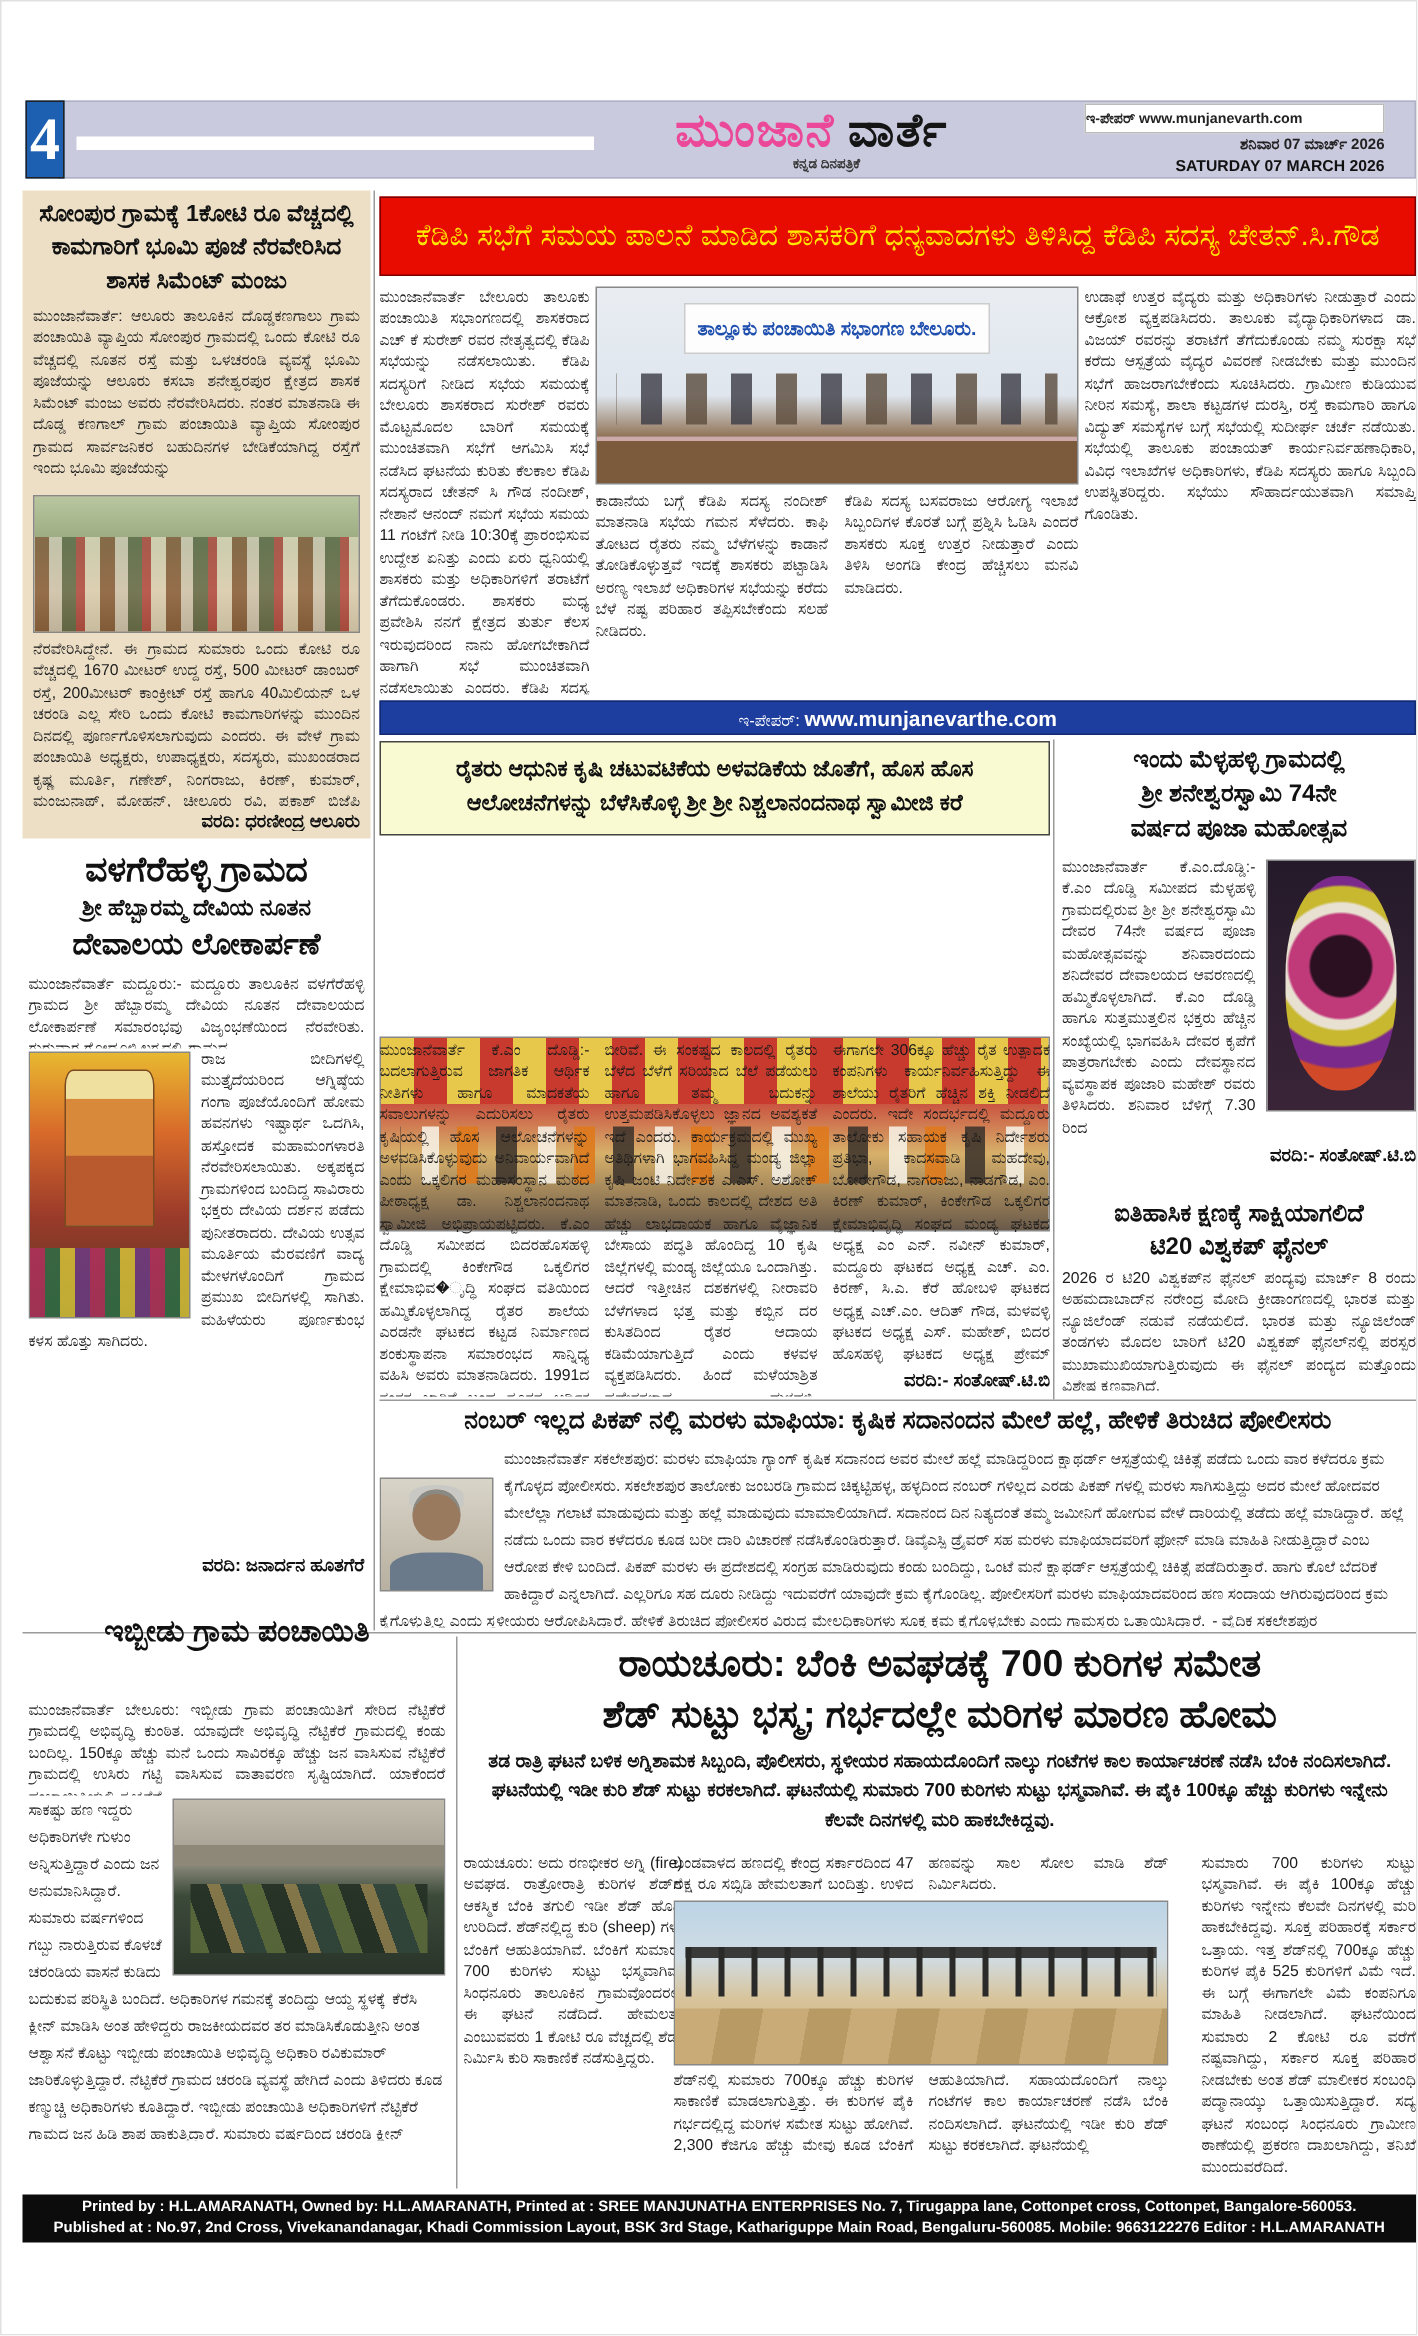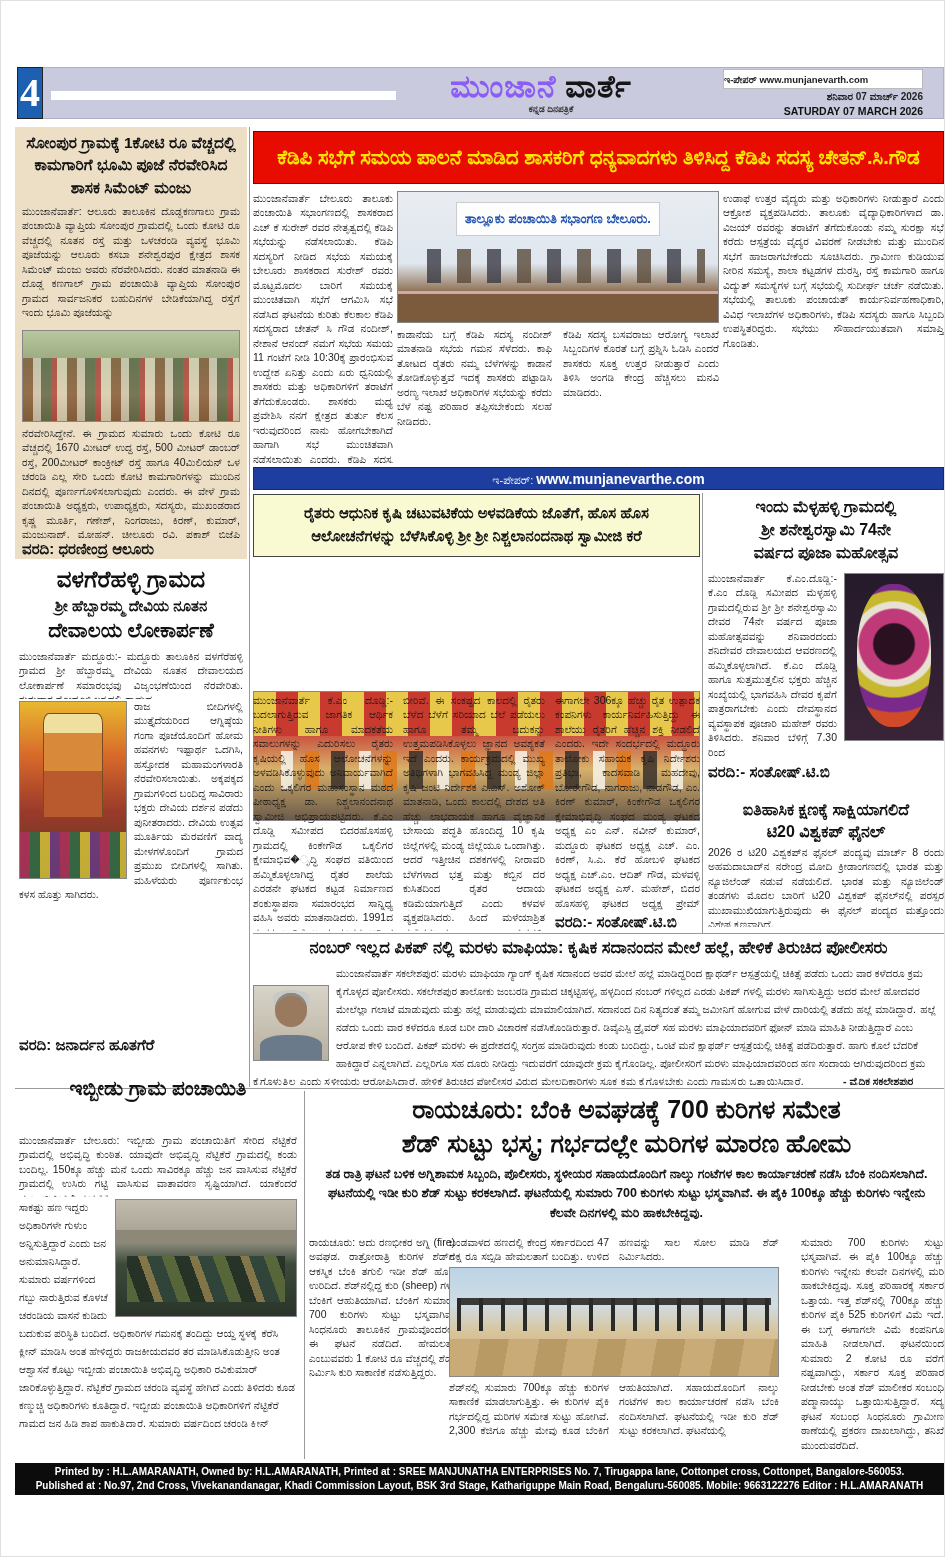--- a/index.html
+++ b/index.html
@@ -4,39 +4,39 @@
 <style>
   * { margin:0; padding:0; box-sizing:border-box; }
   html,body { background:#ffffff; }
   body { font-family:"Liberation Sans", sans-serif; color:#111; }
   #page { position:relative; width:945px; height:1557px; background:#fff; overflow:hidden; border:1px solid #e0e0e0; }
   .abs { position:absolute; }
   .clip { overflow:hidden; }
   .rule-v { position:absolute; width:1px; background:#9a9a9a; }
   .rule-h { position:absolute; height:1px; background:#9a9a9a; }
   .body-txt { font-size:10.5px; line-height:1.38; text-align:justify; color:#1a1a1a; }
-  .byline { font-weight:bold; text-align:left; font-size:15px; margin-top:2px; }
+  .byline { font-weight:bold; text-align:right; font-size:12px; margin-top:2px; }
 
   
   .band { background:#c9cadd; border:1px solid #aeb0c6; }
   .pagenum { background:#1d5fb0; border:1px solid #222; color:#fff; font-weight:bold;
              font-size:40px; text-align:center; line-height:50px; font-family:"Liberation Serif", serif; }
   .white-line { background:#ffffff; }
   .masthead { text-align:center; font-weight:bold; font-size:31px; letter-spacing:1px;
               font-family:"Liberation Serif", serif; white-space:nowrap; }
-  .masthead .red { color:#8b5cf6; }
+  .masthead .red { color:#ec4899; }
   .masthead .blk { color:#151515; }
   .tagline { text-align:center; font-size:9px; font-weight:bold; color:#333; }
   .hdr-web-box { background:#ffffff; border:1px solid #bbb; font-size:9.5px; font-weight:bold;
                  text-align:left; padding:4px 6px 0 0; color:#222; }
   .hdr-date { text-align:right; font-size:10px; font-weight:bold; color:#222; }
   .hdr-date-en { text-align:right; font-size:10.5px; font-weight:bold; color:#111; }
 
   
-  .red-banner { background:#e80c00; border:1px solid #7d0000; color:#ffe800; font-weight:bold;
+  .red-banner { background:#e80c00; border:1px solid #7d0000; color:#ffe800; font-weight:normal;
                 font-size:20px; text-align:center; line-height:51px; white-space:nowrap; }
   .hl { font-weight:bold; text-align:center; color:#111; }
   .yellow-box { background:#fafad2; border:1px solid #444; text-align:center; font-weight:bold;
                 font-size:15px; line-height:1.55; padding-top:6px; color:#111; }
   .blue-bar { background:#1d3e9e; border:1px solid #122a6e; color:#fff; text-align:center; line-height:22px; white-space:nowrap; }
   .blue-bar .lbl { font-size:11px; }
   .blue-bar .web { font-size:14px; font-weight:bold; }
 
   
   .cream { background:#ecdfc6; }
@@ -195,21 +195,21 @@
   <div class="abs clip" style="left:252px; top:936px; width:691px; height:148px;">
     <div class="hl clip" style="font-size:16.5px; line-height:1.3; height:24px;">ನಂಬರ್ ಇಲ್ಲದ ಪಿಕಪ್ ನಲ್ಲಿ ಮರಳು ಮಾಫಿಯಾ: ಕೃಷಿಕ ಸದಾನಂದನ ಮೇಲೆ ಹಲ್ಲೆ, ಹೇಳಿಕೆ ತಿರುಚಿದ ಪೋಲೀಸರು</div>
     <div class="clip" style="height:122px; margin-top:2px;">
       <div class="photo ph-portrait float-l" style="width:76px; height:76px; margin-top:22px;">
         <div class="hair"></div>
         <div class="head"></div>
         <div class="body"></div>
       </div>
       <span class="body-txt">ಮುಂಜಾನೆವಾರ್ತೆ ಸಕಲೇಶಪುರ: ಮರಳು ಮಾಫಿಯಾ ಗ್ಯಾಂಗ್ ಕೃಷಿಕ ಸದಾನಂದ ಅವರ ಮೇಲೆ ಹಲ್ಲೆ ಮಾಡಿದ್ದರಿಂದ ಕ್ಷಾಥರ್ಡ್ ಆಸ್ಪತ್ರೆಯಲ್ಲಿ ಚಿಕಿತ್ಸೆ ಪಡೆದು ಒಂದು ವಾರ ಕಳೆದರೂ ಕ್ರಮ ಕೈಗೊಳ್ಳದ ಪೋಲೀಸರು. ಸಕಲೇಶಪುರ ತಾಲೋಕು ಜಂಬರಡಿ ಗ್ರಾಮದ ಚಿಕ್ಕಟ್ಟಿಹಳ್ಳ, ಹಳ್ಳದಿಂದ ನಂಬರ್ ಗಳಿಲ್ಲದ ಎರಡು ಪಿಕಪ್ ಗಳಲ್ಲಿ ಮರಳು ಸಾಗಿಸುತ್ತಿದ್ದು ಅದರ ಮೇಲೆ ಹೋದವರ ಮೇಲೆಲ್ಲಾ ಗಲಾಟೆ ಮಾಡುವುದು ಮತ್ತು ಹಲ್ಲೆ ಮಾಡುವುದು ಮಾಮಾಲಿಯಾಗಿದೆ. ಸದಾನಂದ ದಿನ ನಿತ್ಯದಂತೆ ತಮ್ಮ ಜಮೀನಿಗೆ ಹೋಗುವ ವೇಳೆ ದಾರಿಯಲ್ಲಿ ತಡೆದು ಹಲ್ಲೆ ಮಾಡಿದ್ದಾರೆ.</span>
       <span class="body-txt">ಹಲ್ಲೆ ನಡೆದು ಒಂದು ವಾರ ಕಳೆದರೂ ಕೂಡ ಬರೀ ದಾರಿ ವಿಚಾರಣೆ ನಡೆಸಿಕೊಂಡಿರುತ್ತಾರೆ. ಡಿವೈಎಸ್ಪಿ ಡ್ರೈವರ್ ಸಹ ಮರಳು ಮಾಫಿಯಾದವರಿಗೆ ಫೋನ್ ಮಾಡಿ ಮಾಹಿತಿ ನೀಡುತ್ತಿದ್ದಾರೆ ಎಂಬ ಆರೋಪ ಕೇಳಿ ಬಂದಿದೆ. ಪಿಕಪ್ ಮರಳು ಈ ಪ್ರದೇಶದಲ್ಲಿ ಸಂಗ್ರಹ ಮಾಡಿರುವುದು ಕಂಡು ಬಂದಿದ್ದು, ಒಂಟೆ ಮನೆ ಕ್ಷಾಫರ್ಡ್ ಆಸ್ಪತ್ರೆಯಲ್ಲಿ ಚಿಕಿತ್ಸೆ ಪಡೆದಿರುತ್ತಾರೆ. ಹಾಗು ಕೊಲೆ ಬೆದರಿಕೆ ಹಾಕಿದ್ದಾರೆ ಎನ್ನಲಾಗಿದೆ. ಎಲ್ಲರಿಗೂ ಸಹ ದೂರು ನೀಡಿದ್ದು ಇದುವರೆಗೆ ಯಾವುದೇ ಕ್ರಮ ಕೈಗೊಂಡಿಲ್ಲ. ಪೋಲೀಸರಿಗೆ ಮರಳು ಮಾಫಿಯಾದವರಿಂದ ಹಣ ಸಂದಾಯ ಆಗಿರುವುದರಿಂದ ಕ್ರಮ ಕೈಗೊಳ್ಳುತ್ತಿಲ್ಲ ಎಂದು ಸ್ಥಳೀಯರು ಆರೋಪಿಸಿದ್ದಾರೆ. ಹೇಳಿಕೆ ತಿರುಚಿದ ಪೋಲೀಸರ ವಿರುದ್ಧ ಮೇಲಧಿಕಾರಿಗಳು ಸೂಕ್ತ ಕ್ರಮ ಕೈಗೊಳ್ಳಬೇಕು ಎಂದು ಗ್ರಾಮಸ್ಥರು ಒತ್ತಾಯಿಸಿದ್ದಾರೆ.</span>
-      <span class="body-txt" style="font-weight:bold;margin-left:35px;">- ವೈದಿಕ ಸಕಲೇಶಪುರ</span>
+      <span class="body-txt" style="font-weight:normal;">- ವೈದಿಕ ಸಕಲೇಶಪುರ</span>
     </div>
   </div>
 
   <div class="abs clip" style="left:14px; top:1028px; width:286px; height:366px; padding:2px 4px;margin-top:44px;">
     <div class="hl clip" style="font-size:20px; line-height:1.35; height:58px;">
       <div>ಇಬ್ಬೀಡು ಗ್ರಾಮ ಪಂಚಾಯಿತಿ</div>
     </div>
     <div class="body-txt clip" style="height:64px;">ಮುಂಜಾನೆವಾರ್ತೆ ಬೇಲೂರು: ಇಬ್ಬೀಡು ಗ್ರಾಮ ಪಂಚಾಯಿತಿಗೆ ಸೇರಿದ ನೆಟ್ಟಿಕೆರೆ ಗ್ರಾಮದಲ್ಲಿ ಅಭಿವೃದ್ಧಿ ಕುಂಠಿತ. ಯಾವುದೇ ಅಭಿವೃದ್ಧಿ ನೆಟ್ಟಿಕೆರೆ ಗ್ರಾಮದಲ್ಲಿ ಕಂಡು ಬಂದಿಲ್ಲ. 150ಕ್ಕೂ ಹೆಚ್ಚು ಮನೆ ಒಂದು ಸಾವಿರಕ್ಕೂ ಹೆಚ್ಚು ಜನ ವಾಸಿಸುವ ನೆಟ್ಟಿಕೆರೆ ಗ್ರಾಮದಲ್ಲಿ ಉಸಿರು ಗಟ್ಟಿ ವಾಸಿಸುವ ವಾತಾವರಣ ಸೃಷ್ಟಿಯಾಗಿದೆ. ಯಾಕೆಂದರೆ ಪಂಚಾಯಿತಿಯಲ್ಲಿ ಸ್ವಚ್ಛತೆಗೆ</div>
     <div class="clip" style="height:230px;">
       <div class="photo ph-drain float-r" style="width:182px; height:118px;">

